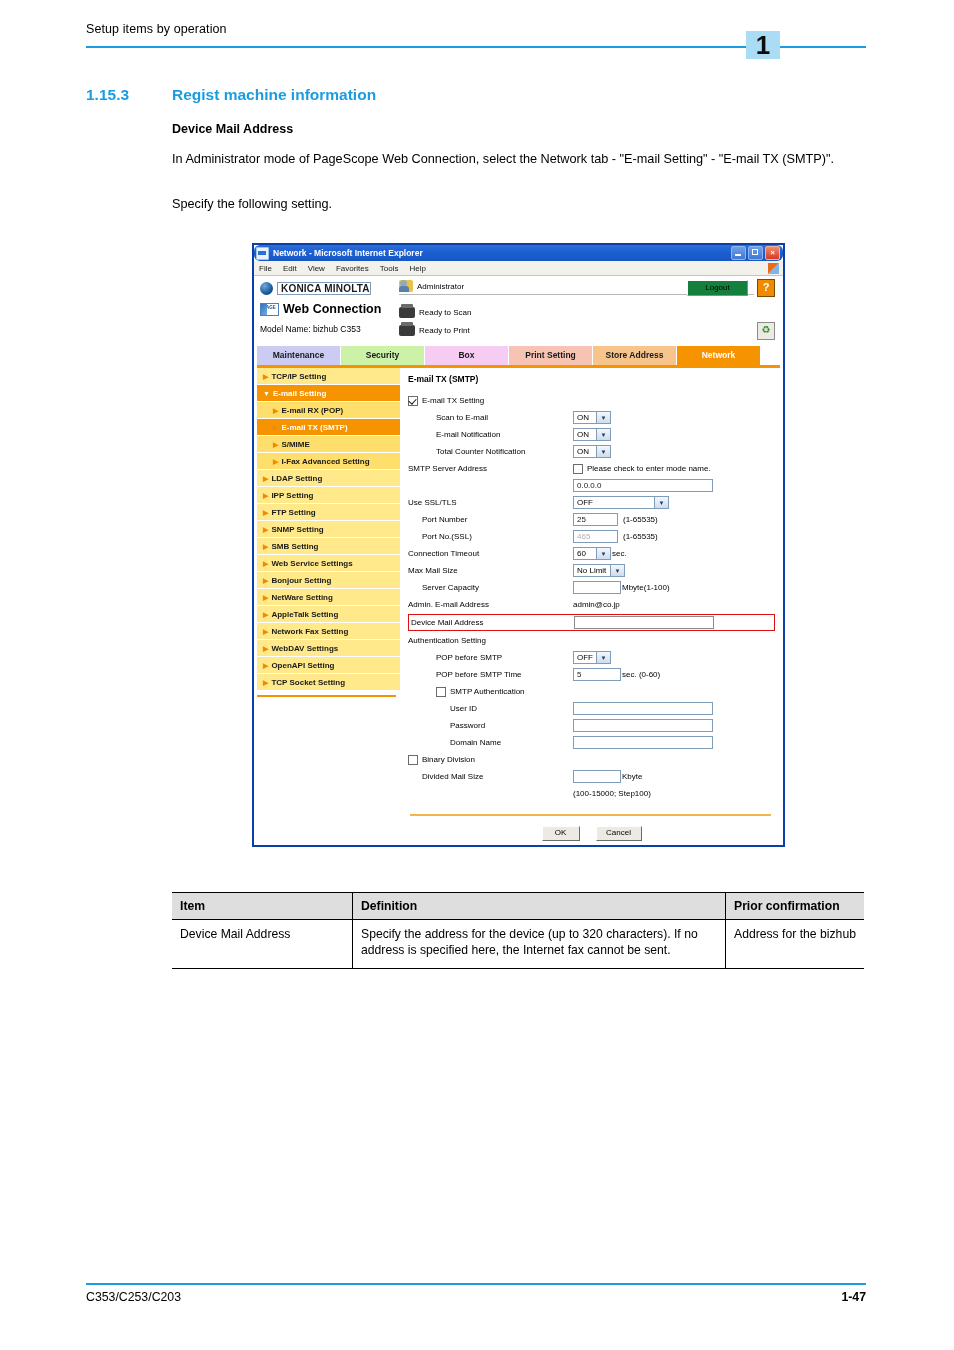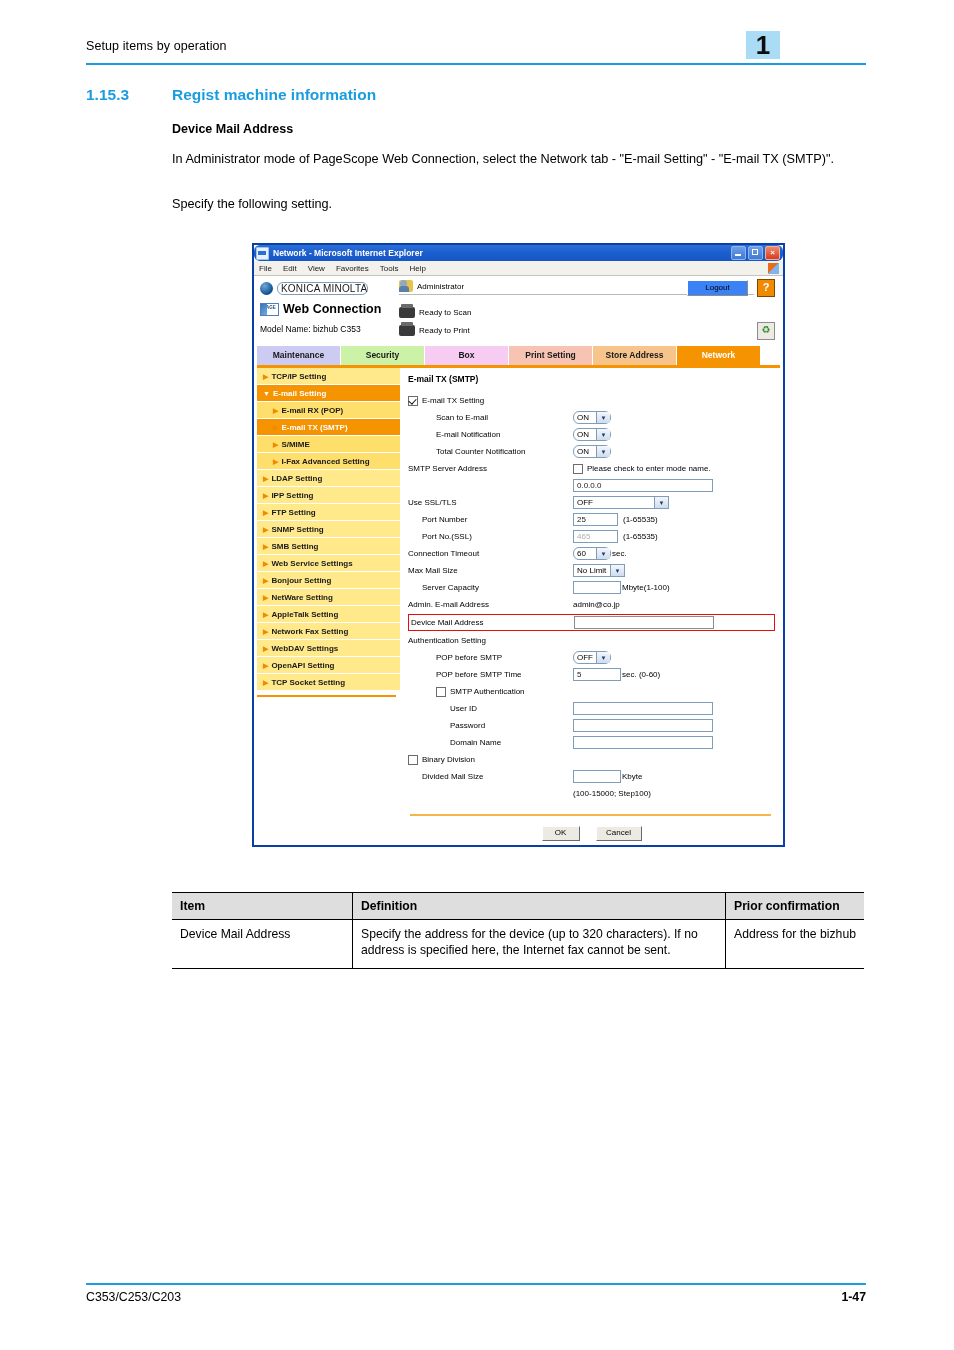--- a/index.html
+++ b/index.html
@@ -12,21 +12,21 @@
     height: 1350px;
     position: relative;
     font-family: "Liberation Sans", sans-serif;
     color: #000;
     overflow: hidden;
   }
 
   
   .page-header {
     position: absolute;
-    left: 86px; top: 39px; width: 780px;
+    left: 86px; top: 22px; width: 780px;
   }
   .page-header .running-head {
     font-size: 12.5px;
     color: #000;
     letter-spacing: .1px;
   }
   .page-header .rule {
     position: absolute;
     left: 0; top: 24px;
     width: 780px; height: 2px;
@@ -164,21 +164,21 @@
   .km-logo {
     position: absolute; left: 6px; top: 6px;
     display: flex; align-items: center;
   }
   .km-logo .globe {
     width: 13px; height: 13px;
     border-radius: 50%;
     background: radial-gradient(circle at 35% 30%, #6fa8dc, #0f4f8f 70%);
     margin-right: 4px;
   }
-  .km-logo .txt { font-size: 10px; font-weight: normal; letter-spacing: .2px; border-radius: 6px; }
+  .km-logo .txt { font-size: 10px; font-weight: bold; letter-spacing: .2px; }
   .ps-logo {
     position: absolute; left: 6px; top: 26px;
     display: flex; align-items: center;
   }
   .ps-logo .mark {
     width: 19px; height: 13px;
     background: #fff;
     border: 1px solid #4a7fc1;
     margin-right: 4px;
     position: relative;
@@ -232,21 +232,21 @@
     content:""; position:absolute; left:2px; top:-3px;
     width:12px;height:4px;background:#6b6b6b;border-radius:1px;
   }
   .admin-underline {
     position: absolute; left: 145px; top: 18px;
     width: 355px; height: 1px; background: #b9b9b9;
   }
   .logout-btn {
     position: absolute; right: 35px; top: 4px;
     width: 59px; height: 14px;
-    background: #3b82f6;
+    background: #15803d;
     border: 1px solid #8c8c8c;
     border-top-color: #fff; border-left-color: #fff;
     font-size: 8px;
     text-align: center;
     line-height: 13px;
   }
   .help-btn {
     position: absolute; right: 8px; top: 3px;
     width: 16px; height: 16px;
     background: #f08a00;
@@ -366,21 +366,21 @@
   }
   .sel .arrowbox {
     position: absolute; right: 0; top: 0;
     width: 13px; height: 100%;
     background: linear-gradient(to bottom,#f4f7fc,#cfdcee);
     border-left: 1px solid #7f9db9;
     display: flex; align-items: center; justify-content: center;
     font-size: 6px;
     color: #1a3d6b;
   }
-  .sel.w-sm { width: 38px; border-radius: 6px; }
+  .sel.w-sm { width: 38px; }
   .sel.w-md { width: 52px; }
   .sel.w-lg { width: 96px; }
 
   .txt {
     height: 13px;
     border: 1px solid #7f9db9;
     background: #fff;
     font-size: 8px;
     line-height: 12px;
     padding-left: 3px;

